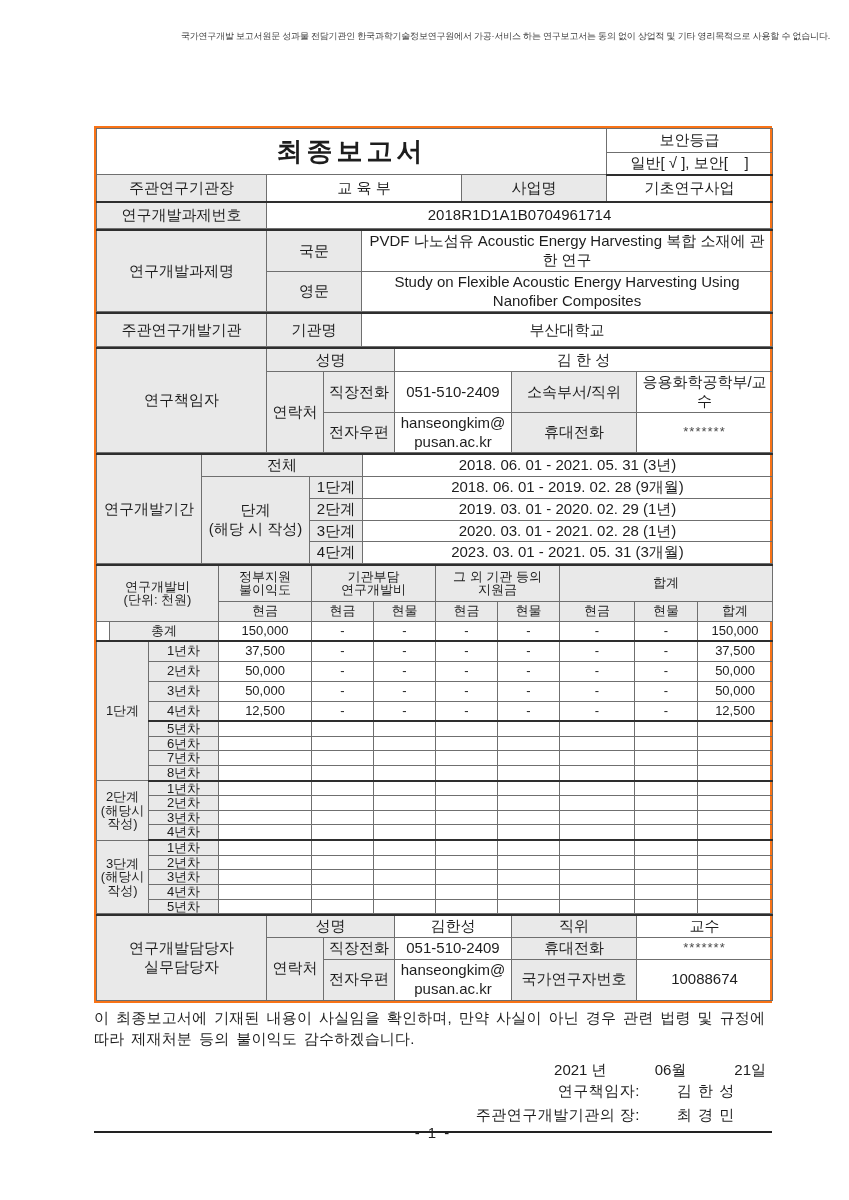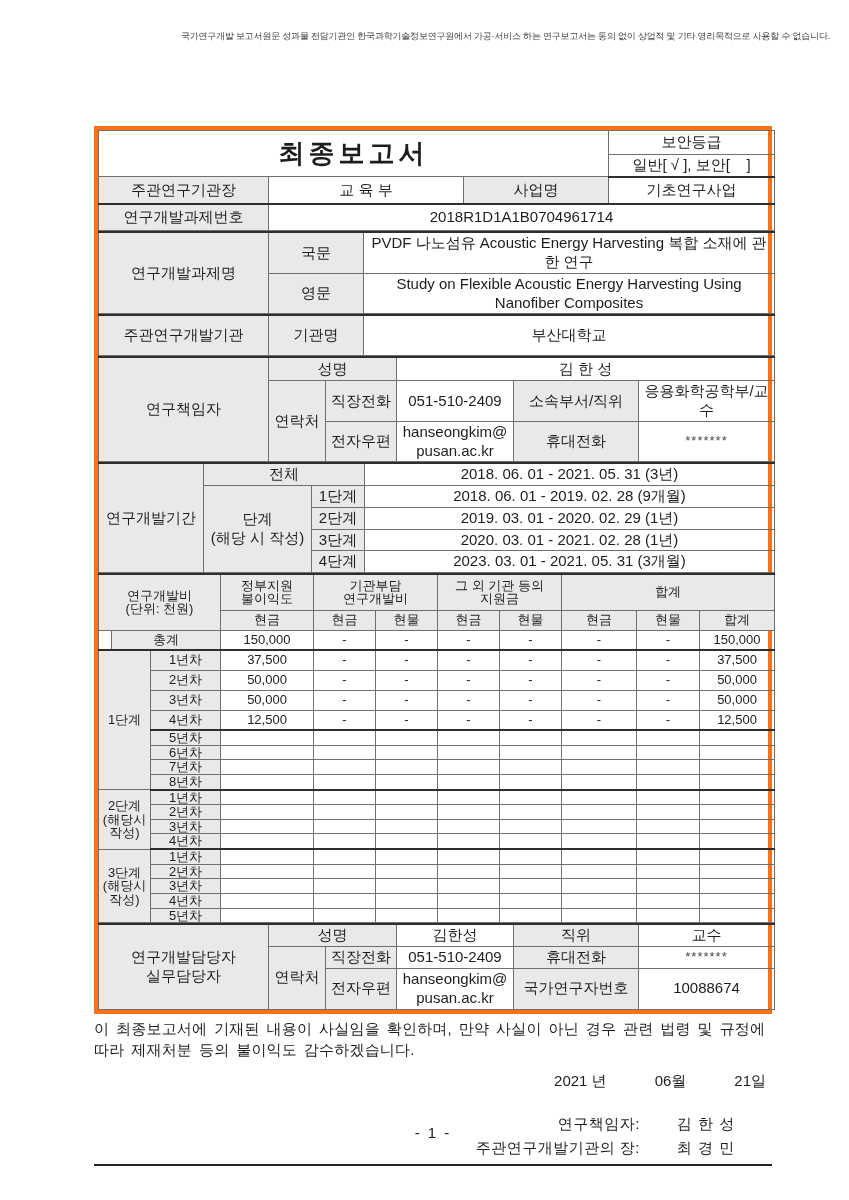--- a/index.html
+++ b/index.html
@@ -1,38 +1,38 @@
 <!DOCTYPE html>
 <html lang="ko"><head>
 <meta charset="utf-8">
 <style>
   html,body{margin:0;padding:0}
   body{width:849px;height:1200px;position:relative;background:#ffffff;overflow:hidden;
        font-family:"Liberation Sans","DejaVu Sans",sans-serif;color:#1d1d1d}
   .notice{position:absolute;top:30px;left:0;right:19px;text-align:right;font-size:9px;
           color:#3c3c3c;white-space:nowrap;letter-spacing:-0.2px}
   .sheet{position:absolute;left:94px;top:126px;width:678px}
-  .grid{border:4px solid #f97316}
+  .grid{border:2px solid #f97316}
   table{border-collapse:collapse;table-layout:fixed;width:100%}
   table+table{border-top:2px solid #2e2e2e}
   td{border:1px solid #6f6f6f;text-align:center;vertical-align:middle;font-size:15px;
      line-height:1.25;padding:1px 2px;overflow:hidden}
   .lab{background:#e9e9e9}
   .pre{white-space:pre-line}
   .title{font-size:26px;font-weight:bold;letter-spacing:4px}
   .brk{word-break:break-all}
   .ast{color:#4a4a4a;letter-spacing:1px;font-size:13px}
   table.budget td{font-size:13px;line-height:1.05;padding:0 1px}
   tr.sep>td{border-bottom:2px solid #2e2e2e}
-  .hA{height:24px}.hB{height:22px}.hC{height:27px}.hD{height:40px}.hE{height:40px}
+  .hA{height:24px}.hB{height:22px}.hC{height:27px}.hD{height:40px}.hE{height:33px}
   .hF{height:32px}.hG{height:17px}.hH{height:36px}.hI{height:20px}.hJ{height:13px}
   .hK{height:22px}.hL{height:36px}
   .decl{margin-top:4px;font-size:15px;line-height:1.4;word-spacing:2.5px;letter-spacing:0.2px}
   .dateline{display:flex;justify-content:flex-end;gap:48px;margin-top:12px;padding-right:6px;font-size:15px}
-  .signs{margin-top:24px;display:grid;grid-template-columns:auto 132px;justify-content:end;row-gap:5px;font-size:15px}
+  .signs{margin-top:2px;display:grid;grid-template-columns:auto 132px;justify-content:end;row-gap:5px;font-size:15px}
   .signs .sl{text-align:right;letter-spacing:0.5px}
   .signs .sv{text-align:center;letter-spacing:1px}
   .sigline{border:none;border-top:2px solid #222;margin:6px 0 0 0}
   .note{margin-top:10px;font-size:14.5px;letter-spacing:0.1px}
   .pageno{position:absolute;left:94px;top:1124px;width:678px;text-align:center;font-size:15px;letter-spacing:2px}
 </style>
 </head>
 <body>
 
 <div class="notice">국가연구개발 보고서원문 성과물 전담기관인 한국과학기술정보연구원에서 가공·서비스 하는 연구보고서는 동의 없이 상업적 및 기타 영리목적으로 사용할 수 없습니다.</div>

